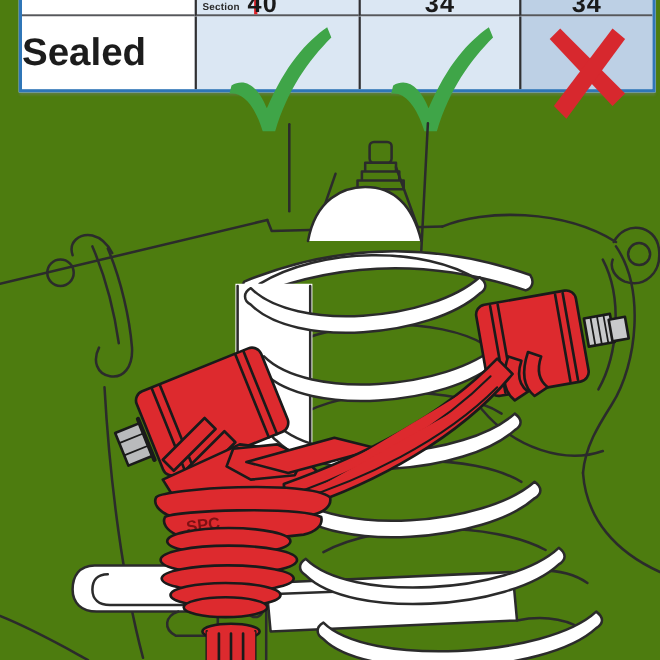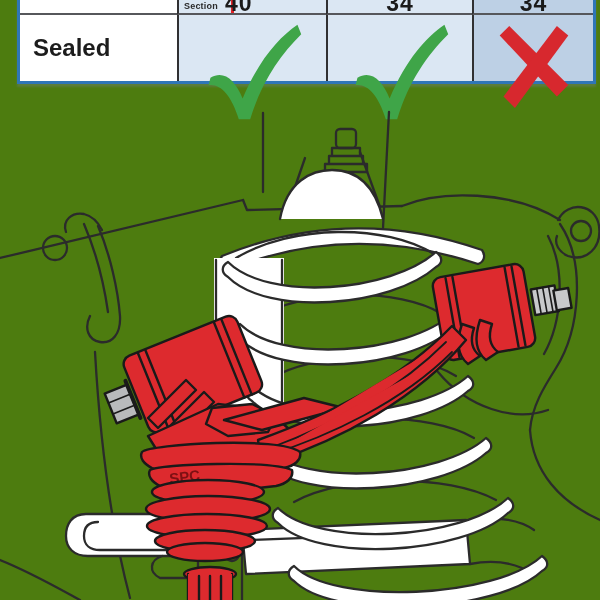--- a/index.html
+++ b/index.html
@@ -29,22 +29,22 @@
   }
   .hdr.c2 .colnum{left:46px;width:auto;}
   .section-label{
     position:absolute;left:5px;bottom:2px;font-size:9px;font-weight:bold;
     color:#2A2A2A;letter-spacing:.2px;
   }
   .red-divider{
     position:absolute;left:52px;bottom:0;width:3px;height:15px;background:#E02328;
   }
   .row-label{
-    display:flex;align-items:center;padding-left:13px;
-    font-size:24px;font-weight:600;color:#1C1C1C;background:#fff;
+    display:flex;align-items:center;
+    font-size:35px;font-weight:600;color:#1C1C1C;background:#fff;
   }
   .mark{position:absolute;top:4px;left:50%;transform:translateX(-50%);}
   
   .diagram{position:absolute;left:0;top:0;width:600px;height:600px;}
 </style>
 </head>
 <body>
 
 <div class="screen">
 

